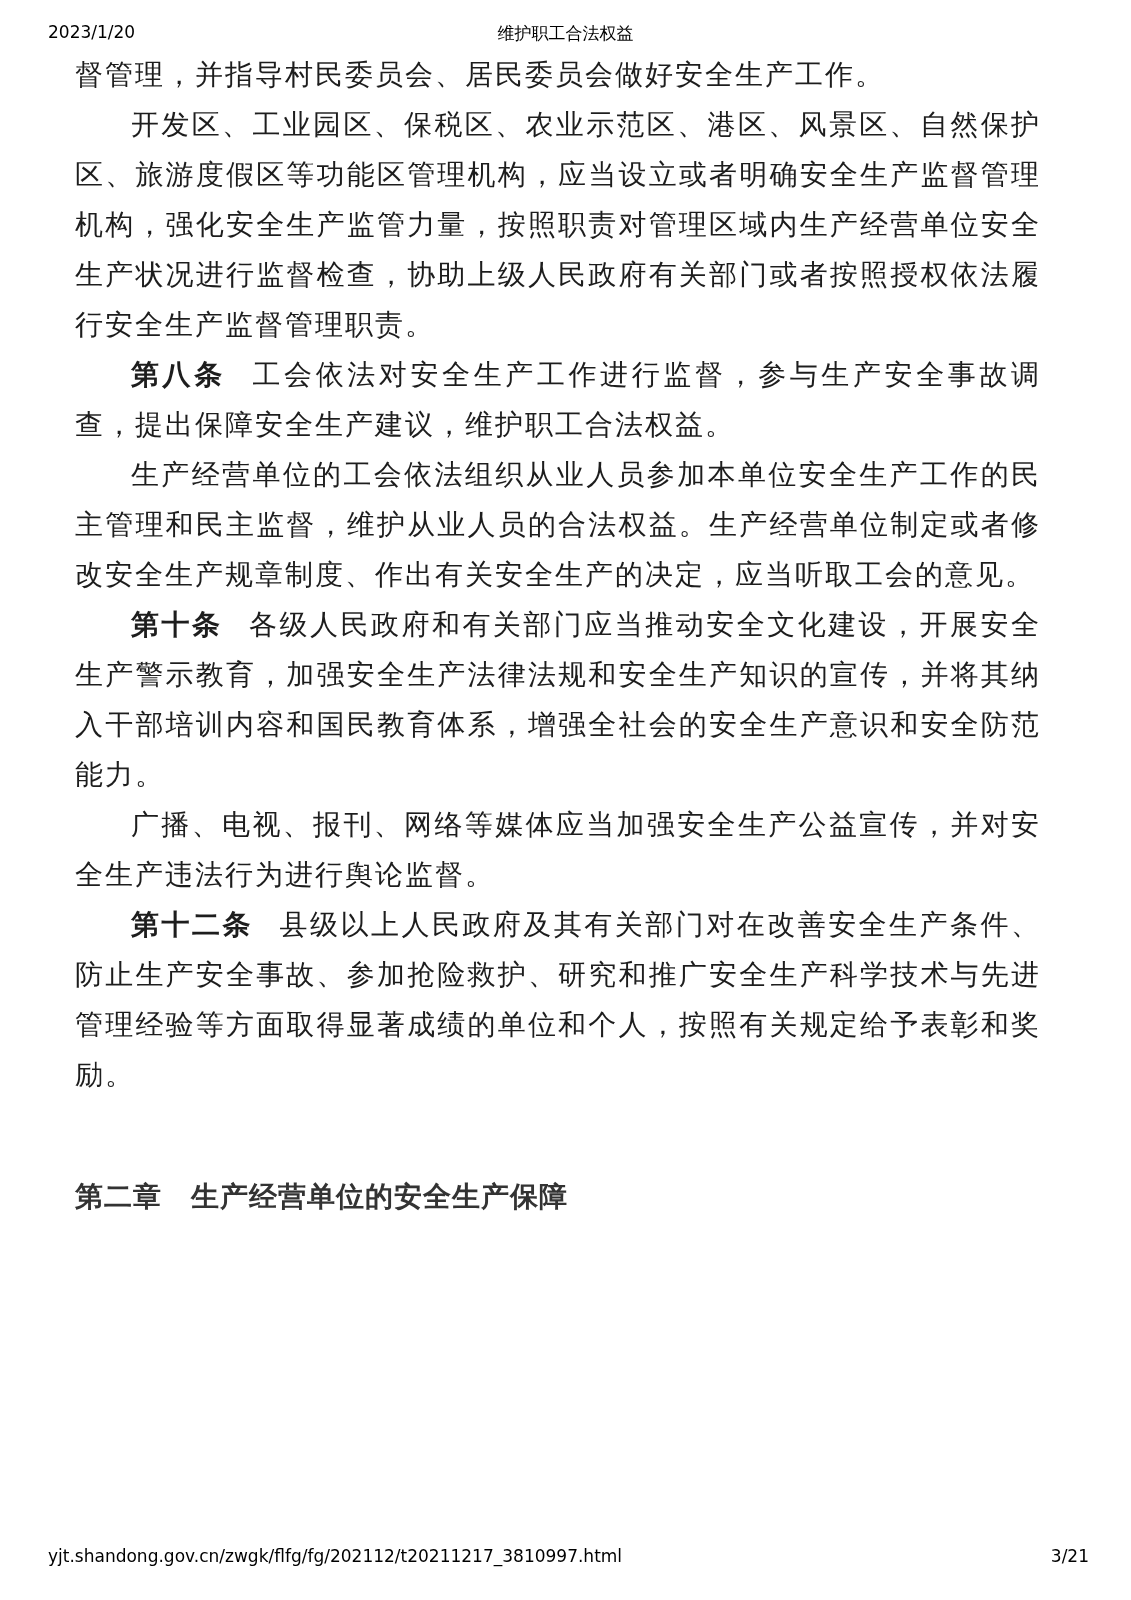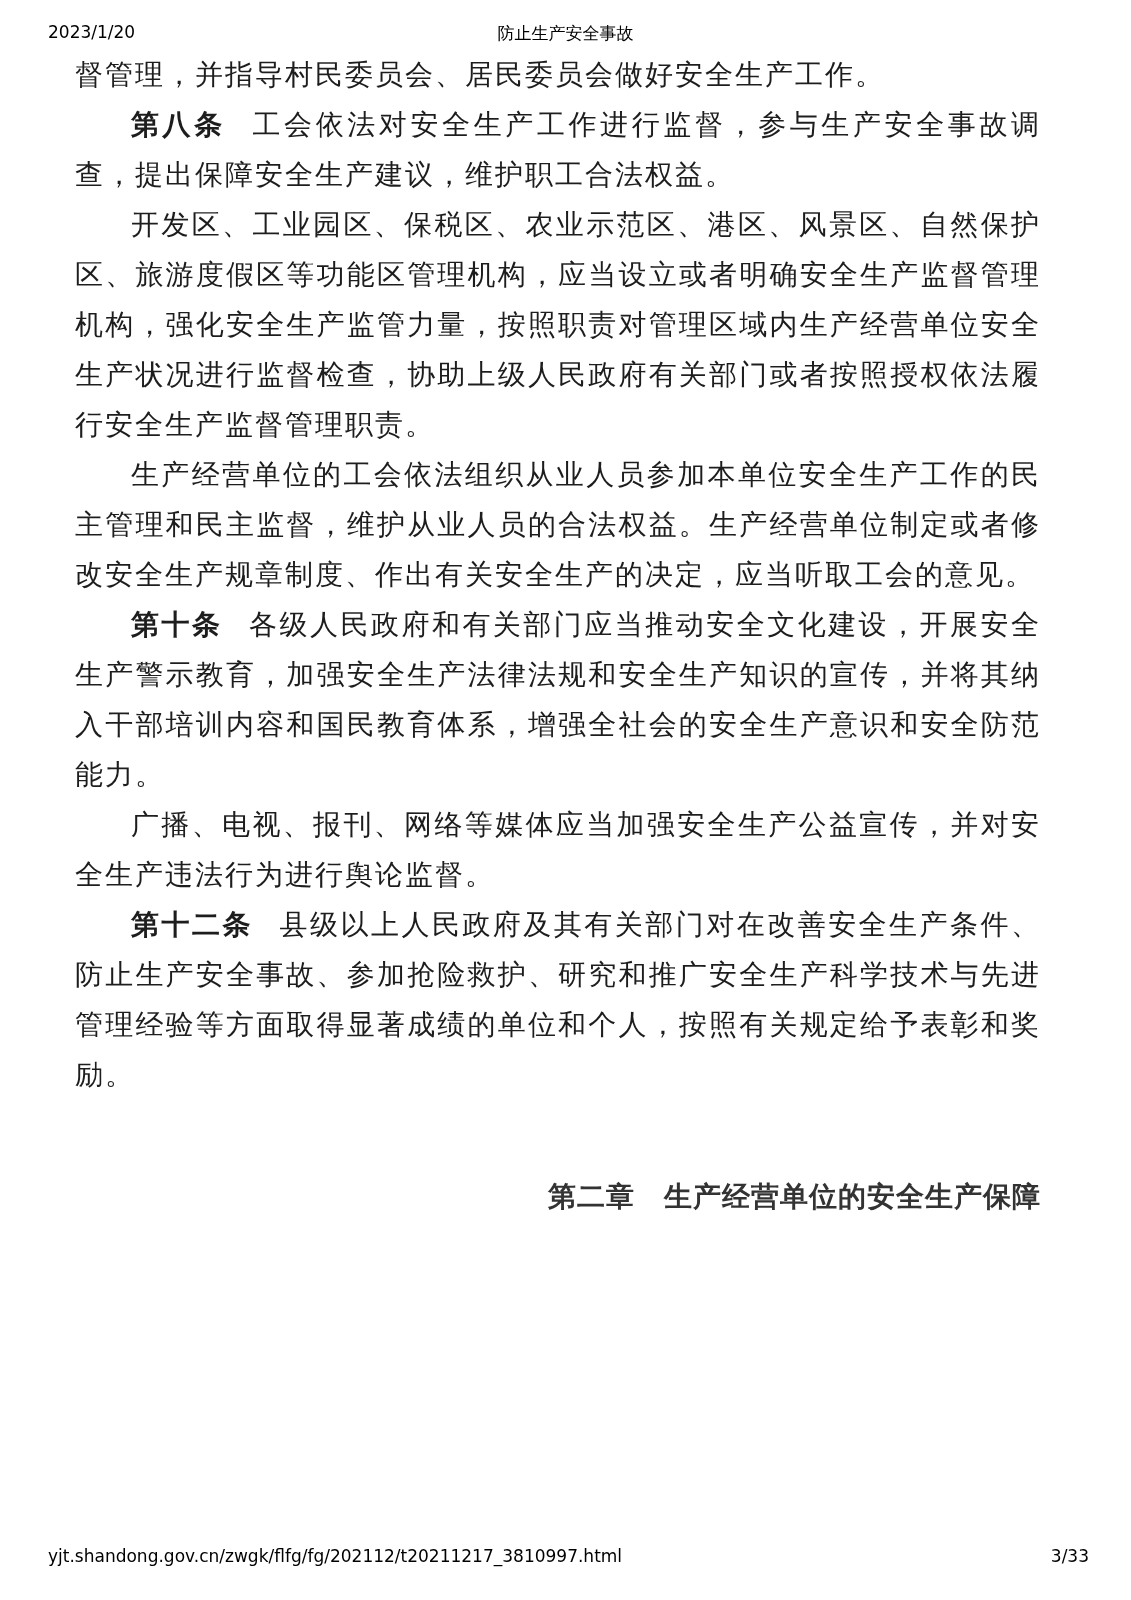--- a/index.html
+++ b/index.html
@@ -59,21 +59,21 @@
   }
   .art:empty {
     display: none;
   }
   .chapter-heading {
     margin: 72px 0 0 0;
     font-size: 28px;
     line-height: 50px;
     font-weight: bold;
     color: #333333;
-    text-align: right;
+    text-align: left;
     letter-spacing: 1px;
   }
   
   .print-footer {
     position: absolute;
     top: 1546px;
     left: 48px;
     right: 42px;
     font-size: 17px;
     color: #000000;
@@ -81,30 +81,30 @@
     justify-content: space-between;
     align-items: flex-end;
     gap: 17px;
   }
 </style>
 </head>
 <body>
 
 <header class="print-header">
   <span class="header-date">2023/1/20</span>
-  <div class="header-title">防止生产安全事故</div>
+  <div class="header-title">维护职工合法权益</div>
 </header>
 
 <main class="doc-body">
   <p class="doc-para continuation"><span>督管理，并指导村民委员会、居民委员会做好安全生产工作。</span></p>
+  <p class="doc-para"><span>开发区、工业园区、保税区、农业示范区、港区、风景区、自然保护区、旅游度假区等功能区管理机构，应当设立或者明确安全生产监督管理机构，强化安全生产监管力量，按照职责对管理区域内生产经营单位安全生产状况进行监督检查，协助上级人民政府有关部门或者按照授权依法履行安全生产监督管理职责。</span></p>
   <p class="doc-para"><span class="art">第八条</span><span>工会依法对安全生产工作进行监督，参与生产安全事故调查，提出保障安全生产建议，维护职工合法权益。</span></p>
-  <p class="doc-para"><span>开发区、工业园区、保税区、农业示范区、港区、风景区、自然保护区、旅游度假区等功能区管理机构，应当设立或者明确安全生产监督管理机构，强化安全生产监管力量，按照职责对管理区域内生产经营单位安全生产状况进行监督检查，协助上级人民政府有关部门或者按照授权依法履行安全生产监督管理职责。</span></p>
   <p class="doc-para"><span>生产经营单位的工会依法组织从业人员参加本单位安全生产工作的民主管理和民主监督，维护从业人员的合法权益。生产经营单位制定或者修改安全生产规章制度、作出有关安全生产的决定，应当听取工会的意见。</span></p>
   <p class="doc-para"><span class="art">第十条</span><span>各级人民政府和有关部门应当推动安全文化建设，开展安全生产警示教育，加强安全生产法律法规和安全生产知识的宣传，并将其纳入干部培训内容和国民教育体系，增强全社会的安全生产意识和安全防范能力。</span></p>
   <p class="doc-para"><span>广播、电视、报刊、网络等媒体应当加强安全生产公益宣传，并对安全生产违法行为进行舆论监督。</span></p>
   <p class="doc-para"><span class="art">第十二条</span><span>县级以上人民政府及其有关部门对在改善安全生产条件、防止生产安全事故、参加抢险救护、研究和推广安全生产科学技术与先进管理经验等方面取得显著成绩的单位和个人，按照有关规定给予表彰和奖励。</span></p>
   <h2 class="chapter-heading">第二章　生产经营单位的安全生产保障</h2>
 </main>
 
 <footer class="print-footer">
   <span>yjt.shandong.gov.cn/zwgk/flfg/fg/202112/t20211217_3810997.html</span>
-  <span>3/33</span>
+  <span>3/21</span>
 </footer>
 
 </body></html>

